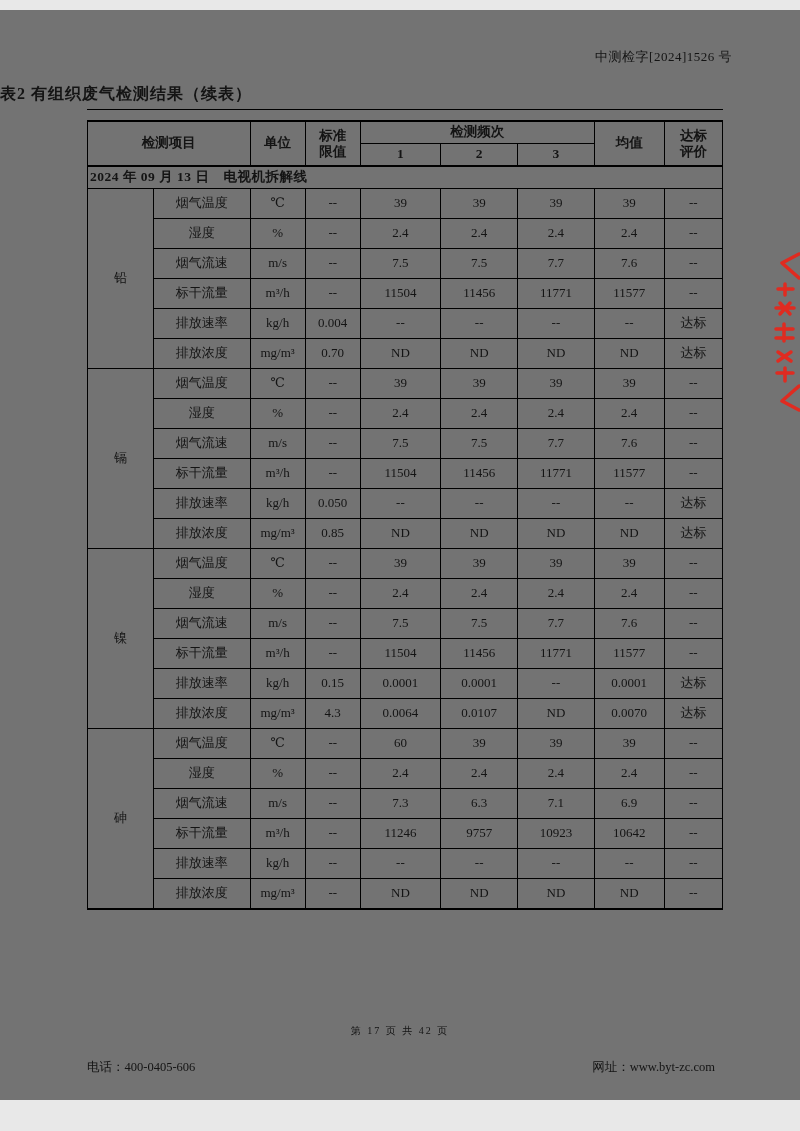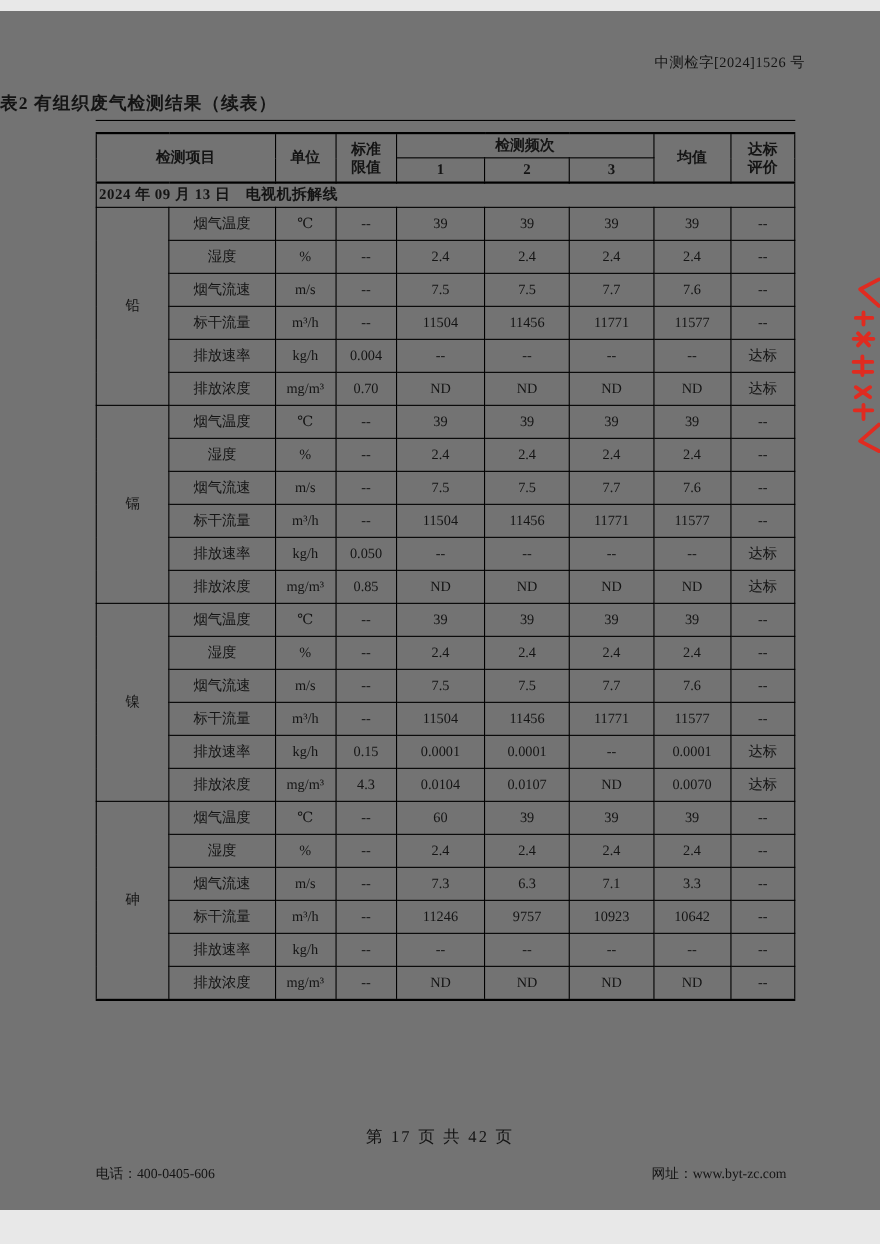--- a/index.html
+++ b/index.html
@@ -19,21 +19,21 @@
   col.c-limit{width:55px}col.c-v1{width:80px}col.c-v2{width:77px}
   col.c-v3{width:76px}col.c-avg{width:70px}col.c-eval{width:58px}
   th,td{border:1px solid #000;text-align:center;vertical-align:middle;
         padding:0 2px;font-size:13px;line-height:1.25;overflow:hidden;}
   thead th{font-weight:bold;font-size:13.5px;height:21px;}
   .two-line{white-space:pre-line;line-height:1.15;}
   .date-row td{border-top:2px solid #000;text-align:left;font-weight:bold;
                font-size:13.5px;height:21px;padding-left:2px;letter-spacing:.5px;}
   tbody.rows td{height:29px;}
   .pageno{position:absolute;top:1014px;left:0;width:100%;text-align:center;
-          font-size:15px;letter-spacing:2px;font-family:Liberation Serif, serif;}
+          font-size:10px;letter-spacing:2px;font-family:Liberation Serif, serif;}
   .addr{position:absolute;top:1049px;left:87px;width:628px;display:flex;
         justify-content:space-between;font-size:12.5px;white-space:nowrap;}
   .seal{position:absolute;top:241px;right:0;width:42px;height:162px;overflow:hidden;}
 </style>
 </head>
 <body>
 
 <div class="page">
 
   <div class="docnum">中测检字[2024]1526 号</div>
@@ -246,21 +246,21 @@
             <td>0.0001</td>
             <td>0.0001</td>
             <td>--</td>
             <td>0.0001</td>
             <td>达标</td>
           </tr>
           <tr>
             <td>排放浓度</td>
             <td>mg/m³</td>
             <td>4.3</td>
-            <td>0.0104</td>
+            <td>0.0064</td>
             <td>0.0107</td>
             <td>ND</td>
             <td>0.0070</td>
             <td>达标</td>
           </tr>
           <tr>
             <td rowspan="6">砷</td>
             <td>烟气温度</td>
             <td>℃</td>
             <td>--</td>
@@ -280,21 +280,21 @@
             <td>2.4</td>
             <td>--</td>
           </tr>
           <tr>
             <td>烟气流速</td>
             <td>m/s</td>
             <td>--</td>
             <td>7.3</td>
             <td>6.3</td>
             <td>7.1</td>
-            <td>3.3</td>
+            <td>6.9</td>
             <td>--</td>
           </tr>
           <tr>
             <td>标干流量</td>
             <td>m³/h</td>
             <td>--</td>
             <td>11246</td>
             <td>9757</td>
             <td>10923</td>
             <td>10642</td>

